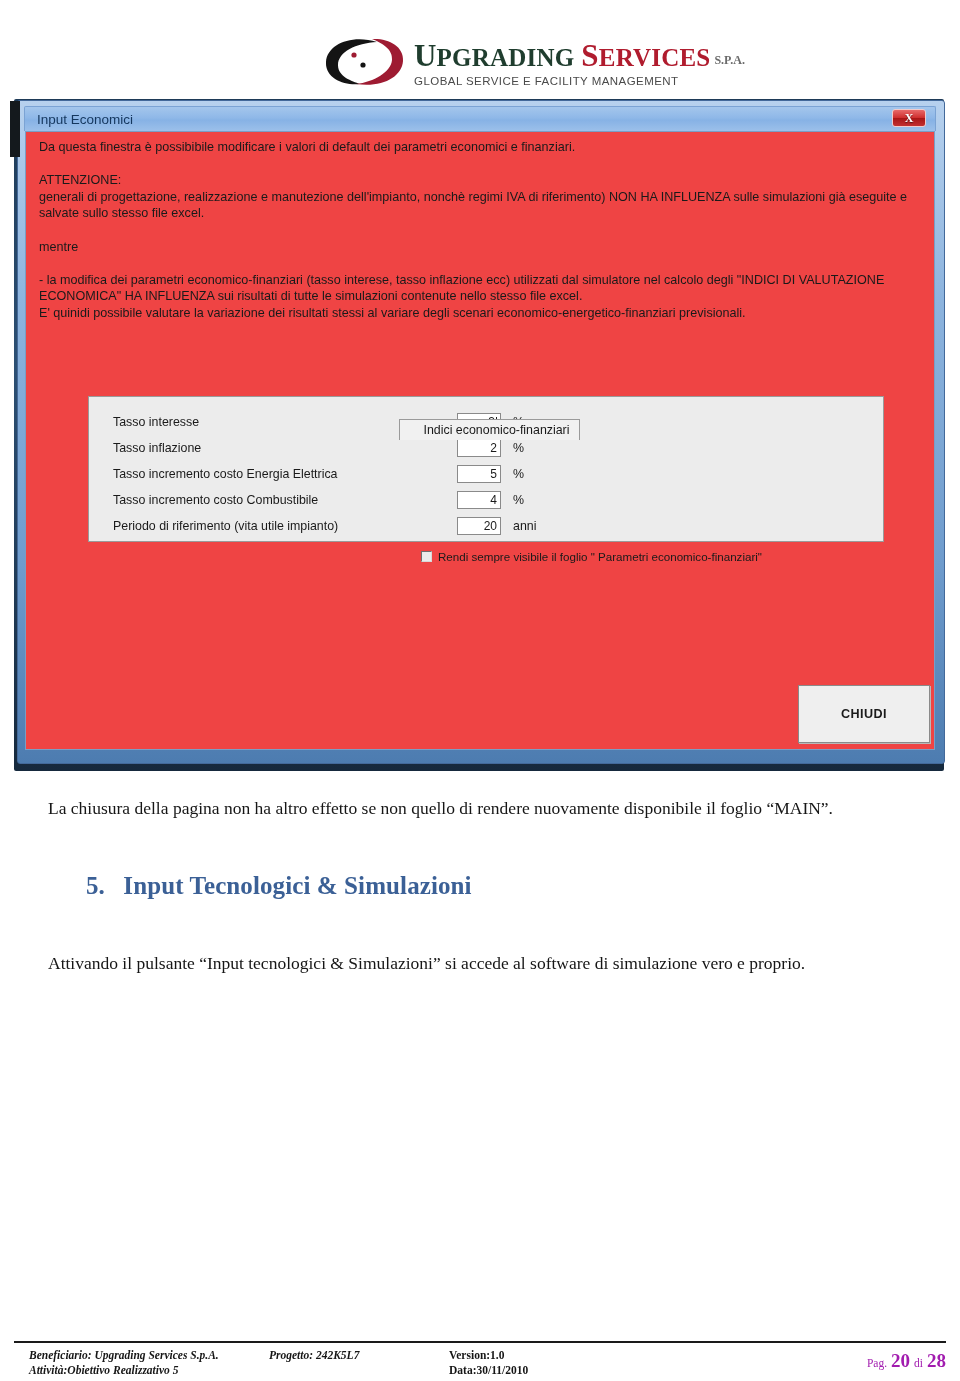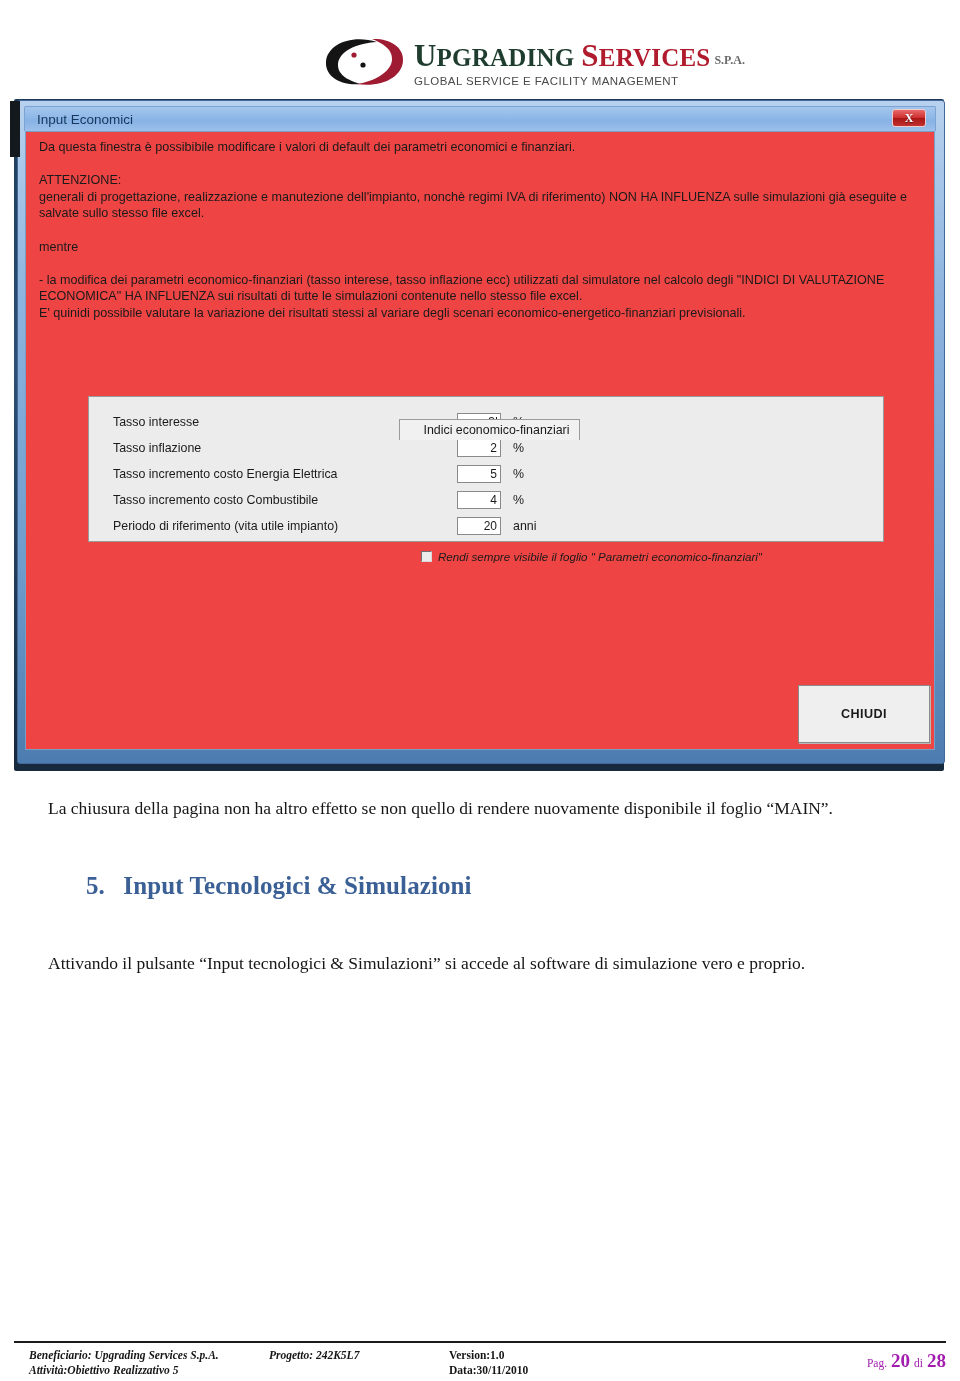--- a/index.html
+++ b/index.html
@@ -259,21 +259,21 @@
     </div>
 
     <div class="frow" style="top:116px;">
       <span class="flabel">Periodo di riferimento (vita utile impianto)</span>
       <span class="fbox">20</span>
       <span class="funit">anni</span>
     </div>
 
   </div>
 
-  <div class="checkrow" style="top:418px;font-style:italic;">
+  <div class="checkrow" style="top:418px;">
     <span class="cbox"></span>
     <span class="ctext">Rendi sempre visibile il foglio " Parametri economico-finanziari"</span>
   </div>
 
   <div class="chiudi">CHIUDI</div>
 
 </div>
 
 <div class="doc">
   <p class="body-par">La chiusura della pagina non ha altro effetto se non quello di rendere nuovamente disponibile il foglio “MAIN”.</p>

